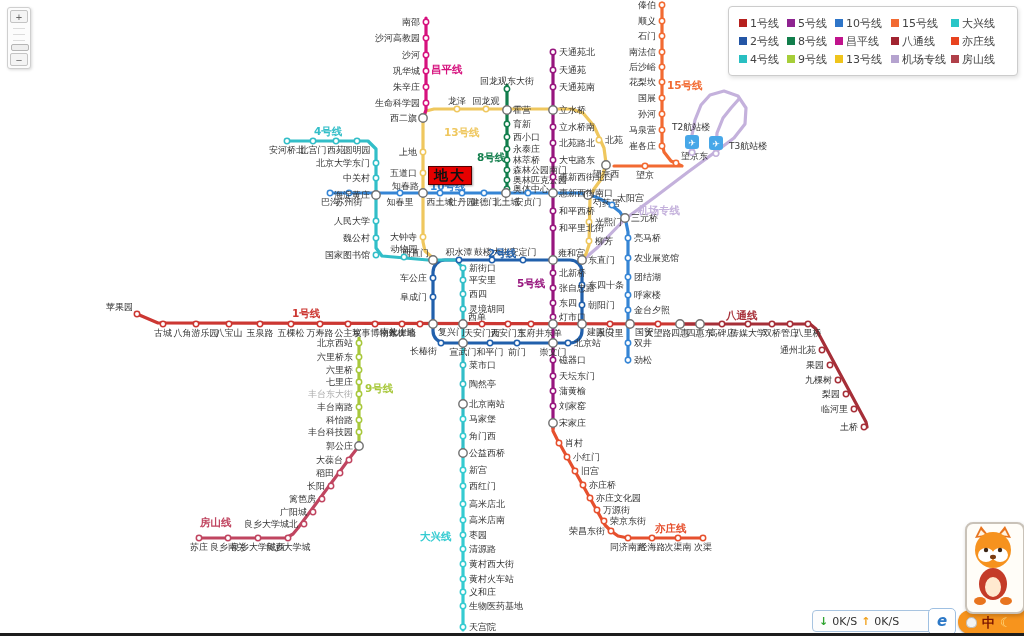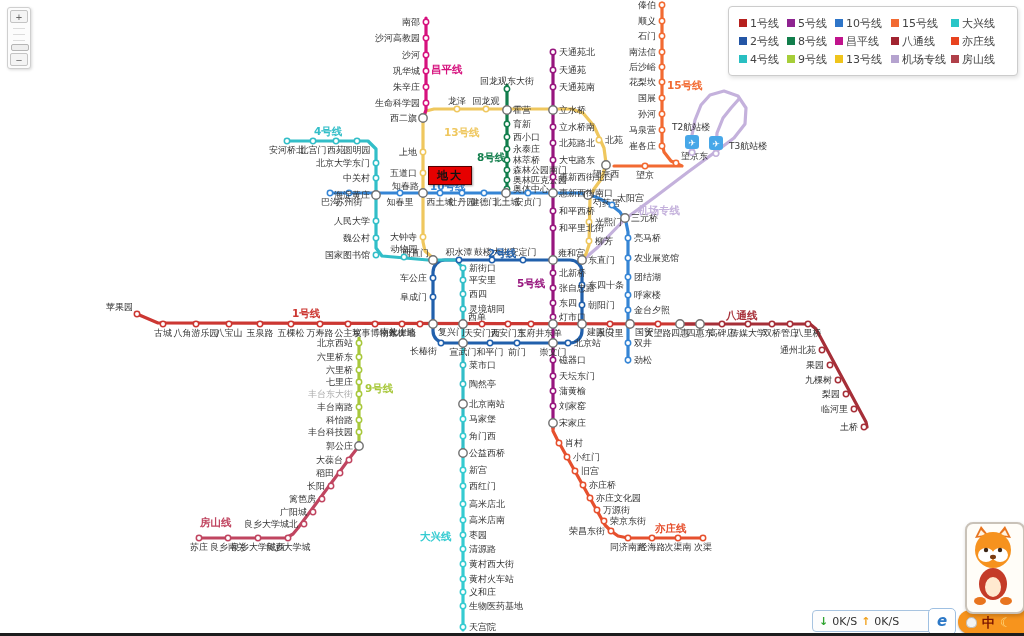--- a/index.html
+++ b/index.html
@@ -16,21 +16,21 @@
   .ztick{position:absolute;left:3px;right:3px;height:1px;background:#dcdcdc;}
   .zhandle{position:absolute;left:1px;width:16px;height:5px;background:#eeeeee;border:1px solid #b5b5b5;border-radius:2px;}
   
   .legend{position:absolute;right:6px;top:6px;background:#ffffff;border:1px solid #cccccc;border-radius:4px;
     box-shadow:1px 2px 4px rgba(0,0,0,.12);padding:7px 10px;display:grid;
     grid-template-columns:48px 48px 56px 60px 56px;grid-auto-rows:18px;align-items:center;}
   .lg-item{display:flex;align-items:center;font-size:11px;color:#444;white-space:nowrap;}
   .lg-sw{width:8px;height:8px;display:inline-block;margin-right:3px;flex:none;}
   
   .marker{position:absolute;background:#e60000;border:1px solid #550000;color:#111;
-    font-size:11px;font-weight:bold;display:flex;align-items:center;justify-content:center;
+    font-size:14px;font-weight:bold;display:flex;align-items:center;justify-content:center;
     letter-spacing:2px;box-shadow:1px 1px 2px rgba(0,0,0,.35);}
   
   .speed{position:absolute;left:812px;top:610px;width:142px;height:22px;background:#fdfdfd;
     border:1px solid #a8c4e0;border-radius:4px;display:flex;align-items:center;
     font-size:11px;color:#333;padding:0 6px;box-sizing:border-box;gap:4px;}
   .arr-down{color:#2fa32f;font-weight:bold;}
   .arr-up{color:#f0a11c;font-weight:bold;}
   .iebox{position:absolute;left:928px;top:608px;width:26px;height:25px;background:#ffffff;
     border:1px solid #9fc0e2;border-radius:5px;display:flex;align-items:center;justify-content:center;}
   .ie-e{color:#2d79c7;font-size:15px;font-weight:bold;font-style:italic;line-height:1;}

